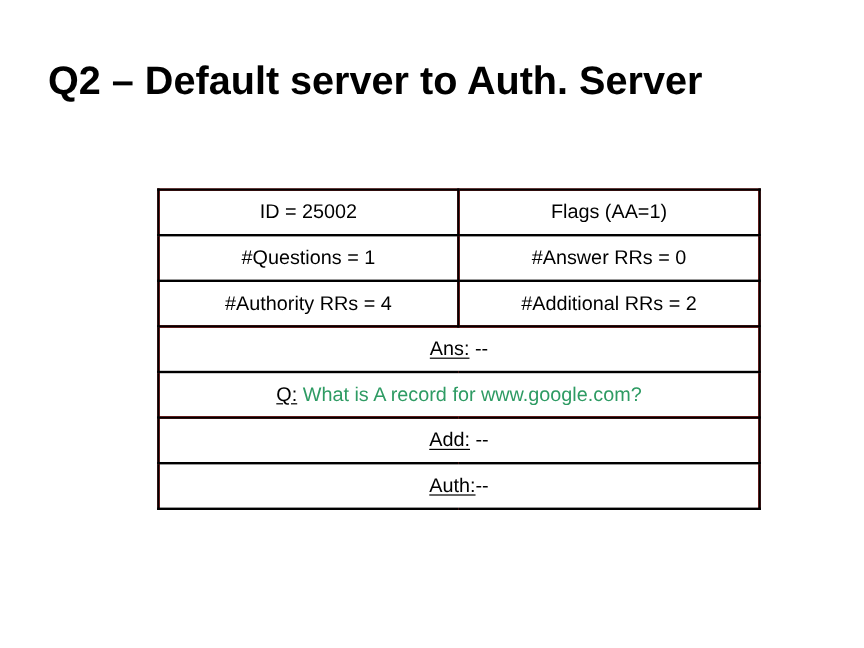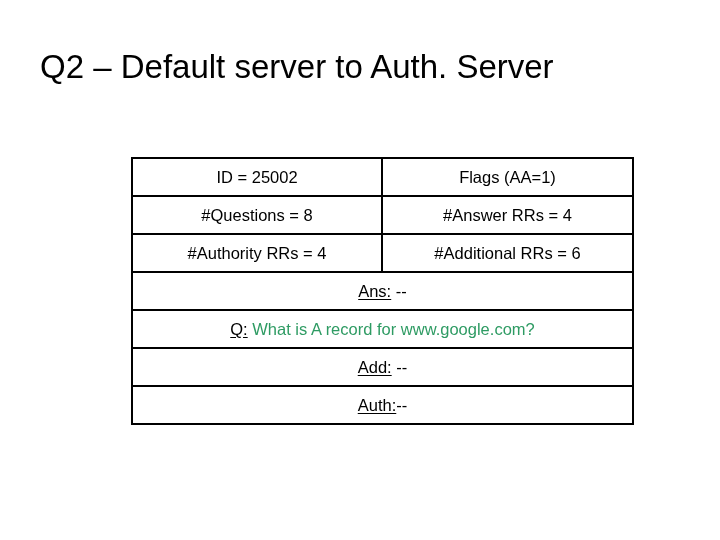--- a/index.html
+++ b/index.html
@@ -17,21 +17,21 @@
     -webkit-font-smoothing: antialiased;
   }
 
   
   #slide-title {
     position: absolute;
     left: 40px;
     top: 46px;
     width: 648px;
     font-size: 33px;
-    font-weight: 400;
+    font-weight: 700;
     line-height: 42px;
     color: #000000;
     white-space: nowrap;
     letter-spacing: 0px;
   }
 
   
   #dns-table {
     position: absolute;
     left: 131px;
@@ -82,26 +82,26 @@
 
 <div id="slide-title">Q2 – Default server to Auth. Server</div>
 
 <table id="dns-table">
   <tbody>
     <tr>
       <td class="col-left">ID = 25002</td>
       <td class="col-right">Flags (AA=1)</td>
     </tr>
     <tr>
-      <td class="col-left">#Questions = 8</td>
-      <td class="col-right">#Answer RRs = 4</td>
+      <td class="col-left">#Questions = 1</td>
+      <td class="col-right">#Answer RRs = 0</td>
     </tr>
     <tr>
       <td class="col-left">#Authority RRs = 4</td>
-      <td class="col-right">#Additional RRs = 6</td>
+      <td class="col-right">#Additional RRs = 2</td>
     </tr>
 
     <tr class="row-full">
       <td colspan="2">
         <span class="cell-inline label-underline">Ans:</span><span class="cell-inline">&nbsp;</span><span class="cell-inline value-text">--</span>
       </td>
     </tr>
 
     <tr class="row-full">
       <td colspan="2">

